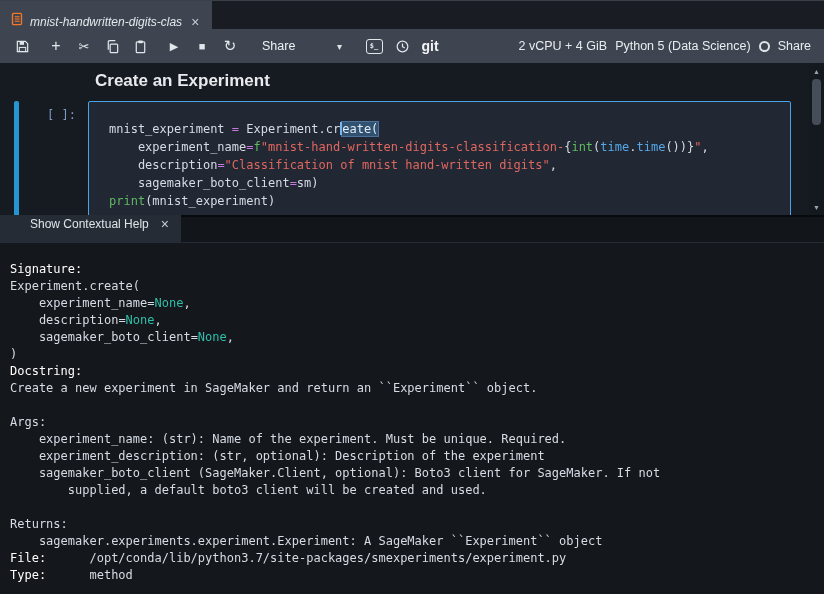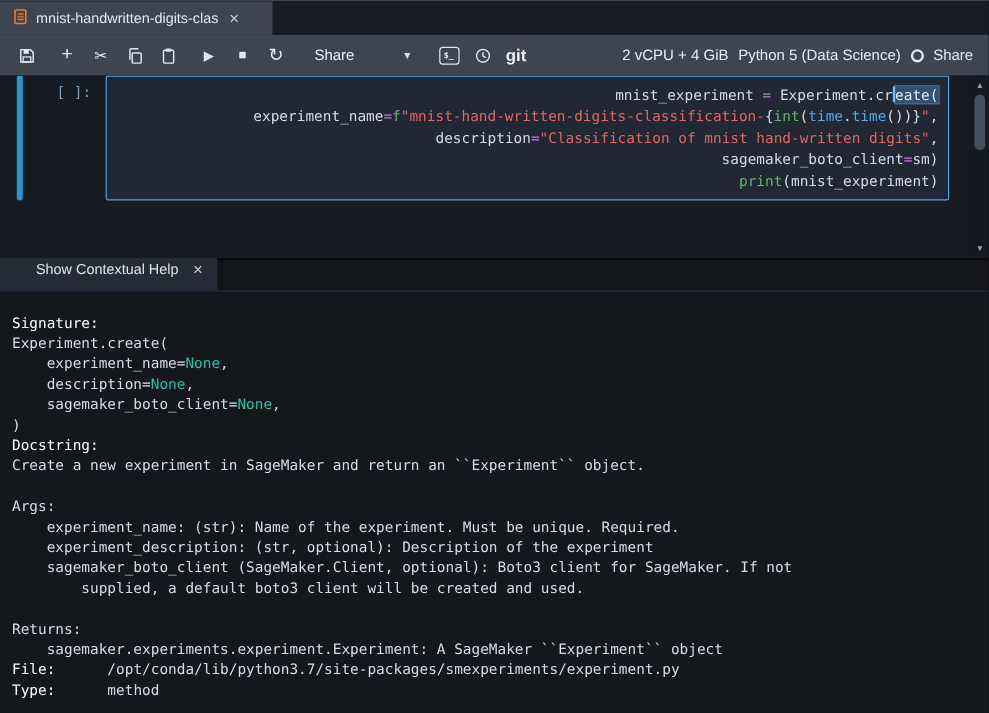--- a/index.html
+++ b/index.html
@@ -6,22 +6,22 @@
   html,body { background:#0c0e12; }
   .app {
     position: relative; width: 824px; height: 594px; overflow: hidden;
     background:#161a21; font-family:"Liberation Sans", sans-serif;
     border-top:1px solid #3a4048;
   }
   
   .doc-tabbar { height:28px; background:#191d23; display:flex; align-items:flex-end; }
   .doc-tab {
     height:28px; background:#3e4550; color:#e4e7eb; font-size:12px;
-    display:flex; align-items:center; gap:7px; padding:0 26px 0 11px; margin-left:0;
-    cursor:default; white-space:nowrap;
+    display:flex; align-items:flex-end; gap:7px; padding:0 11px 0 11px; margin-left:0;
+    cursor:default; white-space:nowrap;font-style:italic;
   }
   .doc-tab .close, .panel-tab .close { color:#c6ccd4; font-size:14px; line-height:1; padding:0 2px; }
   
   .toolbar {
     height:34px; background:#3e4550; display:flex; align-items:center;
     padding-left:8px; color:#e3e7ec;
   }
   .tb-btn { width:28px; height:34px; display:flex; align-items:center; justify-content:center; color:#e3e7ec; }
   .tb-btn svg { display:block; }
   .g-run { font-size:11px; } .g-stop { font-size:11px; } .g-restart { font-size:15px; }
@@ -44,22 +44,22 @@
   .nb-area { position:relative; height:152px; background:#161a21; overflow:hidden; }
   .nb-heading { margin:8px 0 10px 95px; font-size:17px; font-weight:700; color:#e8eaed; }
   .cell-row { display:flex; align-items:stretch; margin:0 33px 0 14px; }
   .cell-selbar { width:5px; border-radius:2px; background:#2596d1; }
   .cell-prompt {
     width:69px; text-align:right; padding:7px 12px 0 0;
     font-family:"DejaVu Sans Mono", monospace; font-size:12px; color:#7d9ac2;
   }
   .cell-editor { flex:1; background:#212733; border:1px solid #4aa3e8; border-radius:2px; }
   pre.codelines {
-    margin:0; padding:6px 8px; font-family:"DejaVu Sans Mono", monospace;
-    font-size:12px; line-height:18px; white-space:pre; color:#d6dce4;text-align:right;
+    margin:12px; padding:6px 8px; font-family:"DejaVu Sans Mono", monospace;
+    font-size:12px; line-height:18px; white-space:pre; color:#d6dce4;
   }
   
   .tk-d   { color:#d6dce4; }
   .tk-op  { color:#c678dd; }
   .tk-str { color:#e0675f; }
   .tk-b   { color:#5fb962; }
   .tk-mod { color:#56a8e8; }
   .tk-r   { color:#ffffff; }
   .tk-cy  { color:#2fbfa9; }
   .tk-sel { color:#e3ecf5; background:rgba(77,150,215,.38); outline:1px solid rgba(110,175,240,.55); }
@@ -168,20 +168,21 @@
 
     <div class="toolbar-right">
       <span>2 vCPU + 4 GiB</span>
       <span>Python 5 (Data Science)</span>
       <span class="kernel-circle"></span>
       <span>Share</span>
     </div>
   </div>
 
   <div class="nb-area">
+    <div class="nb-heading">Create an Experiment</div>
     <div class="cell-row">
       <div class="cell-selbar"></div>
       <div class="cell-prompt">[ ]:</div>
       <div class="cell-editor">
         <pre class="codelines"><div class="cline"><span class="tk-d">mnist_experiment </span><span class="tk-op">=</span><span class="tk-d"> Experiment.cr</span><span class="tk-caret"></span><span class="tk-sel">eate(</span></div><div class="cline"><span class="tk-d">    experiment_name</span><span class="tk-op">=</span><span class="tk-b">f</span><span class="tk-str">"mnist-hand-written-digits-classification-</span><span class="tk-d">{</span><span class="tk-b">int</span><span class="tk-d">(</span><span class="tk-mod">time</span><span class="tk-d">.</span><span class="tk-mod">time</span><span class="tk-d">())}</span><span class="tk-str">"</span><span class="tk-d">,</span></div><div class="cline"><span class="tk-d">    description</span><span class="tk-op">=</span><span class="tk-str">"Classification of mnist hand-written digits"</span><span class="tk-d">,</span></div><div class="cline"><span class="tk-d">    sagemaker_boto_client</span><span class="tk-op">=</span><span class="tk-d">sm)</span></div><div class="cline"><span class="tk-b">print</span><span class="tk-d">(mnist_experiment)</span></div></pre>
       </div>
     </div>
     <div class="nb-scrollbar">
       <div class="sb-arrow sb-up">▲</div>
       <div class="sb-thumb"></div>

